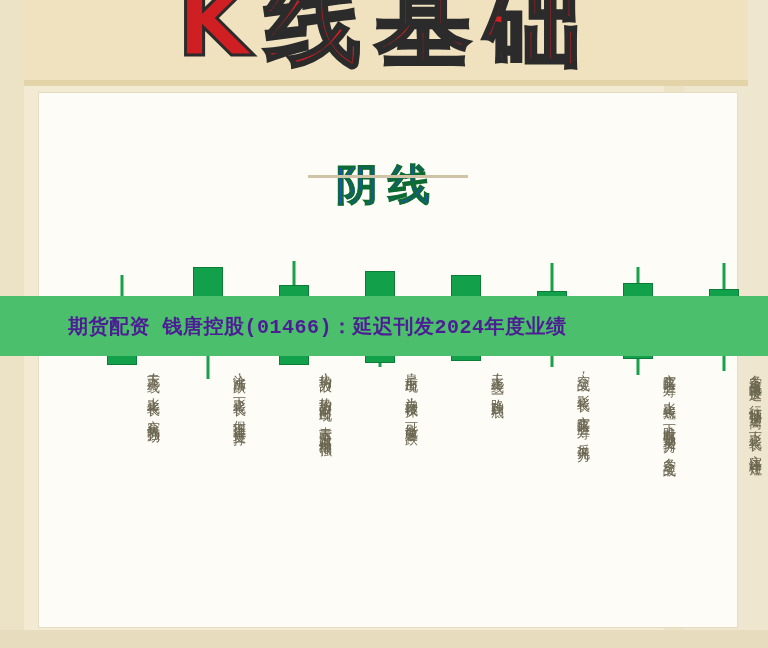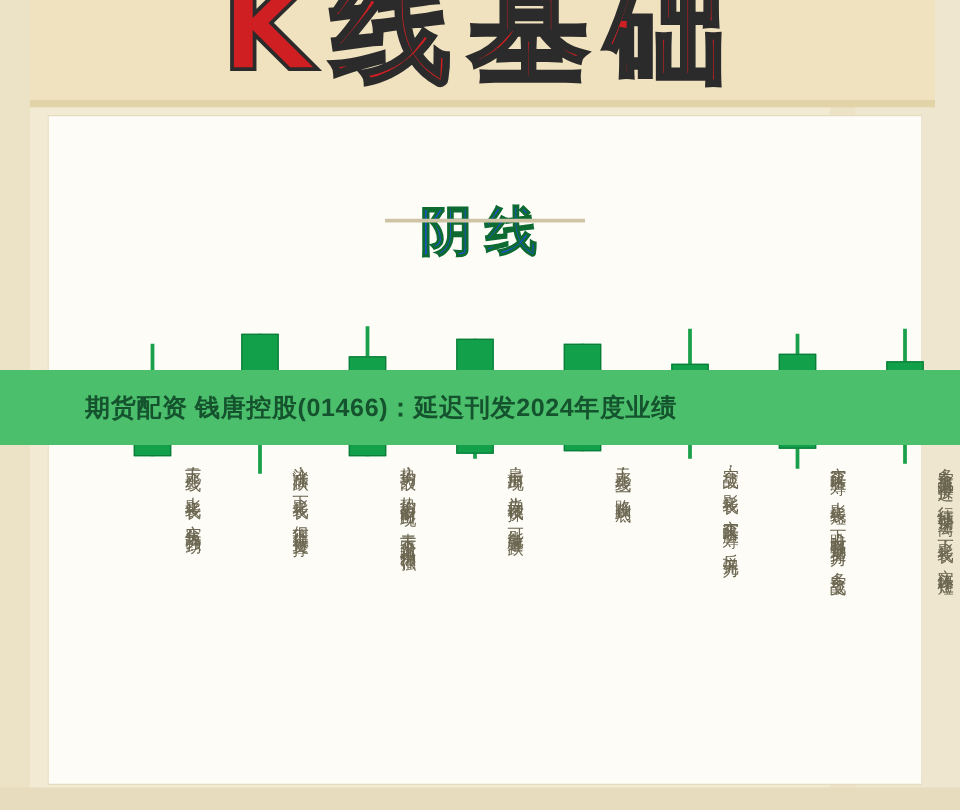--- a/index.html
+++ b/index.html
@@ -150,24 +150,24 @@
   .headline-bar {
     position: absolute;
     left: 0; top: 296px;
     width: 768px; height: 60px;
     background: #4bbf6b;
     display: flex;
     align-items: center;
   }
   .headline-text {
     padding-left: 68px;
-    font-family: Liberation Sans, sans-serif;
+    font-family: Liberation Mono, monospace;
     font-size: 20px;
     font-weight: bold;
-    color: #14532d;
+    color: #4c1d95;
     letter-spacing: 0.5px;
     white-space: nowrap;
   }
 </style>
 </head>
 <body>
 
 <div id="stage">
 
   <div class="poster">

